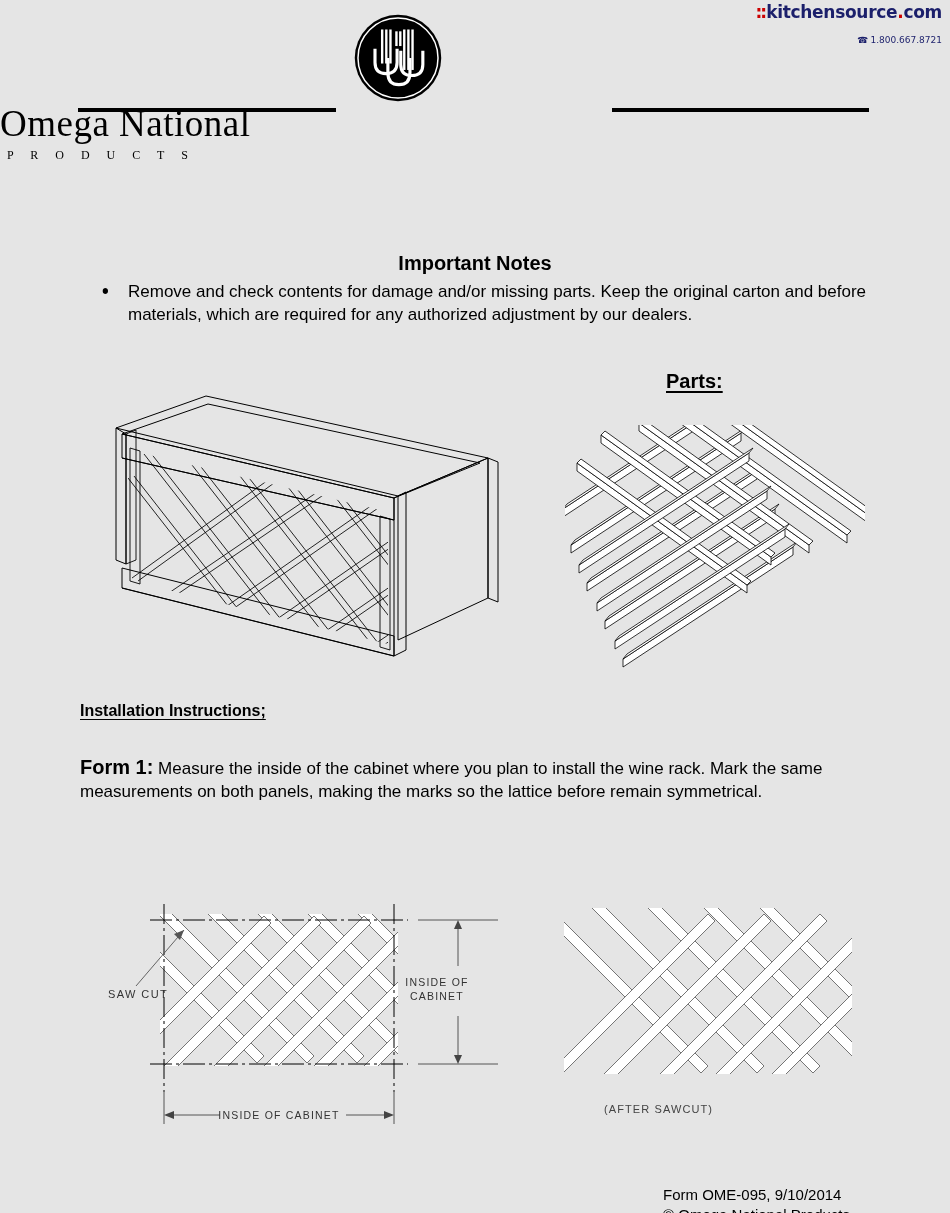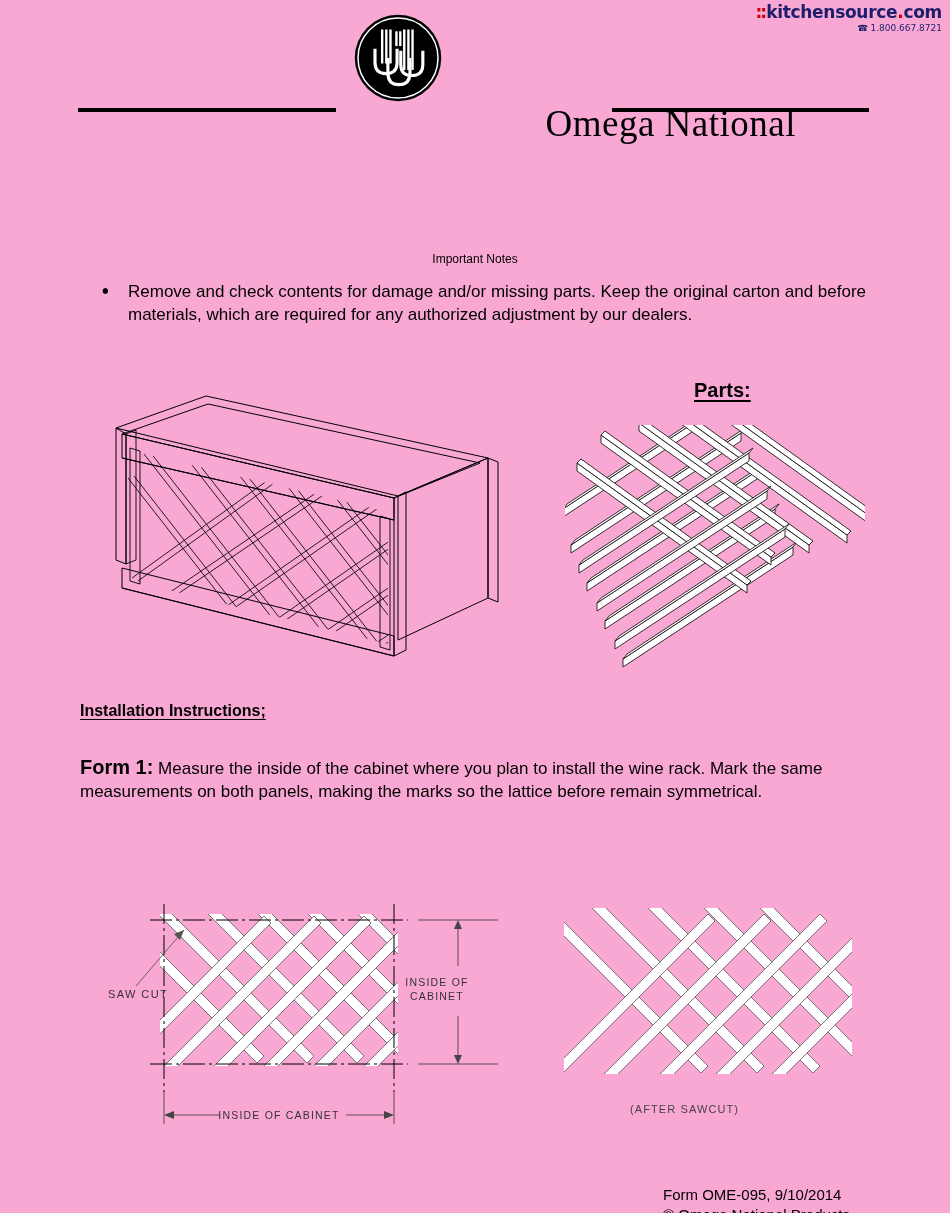--- a/index.html
+++ b/index.html
@@ -9,21 +9,21 @@
     background: #ffffff;
   }
   body {
     font-family: "Liberation Sans", sans-serif;
     color: #000000;
   }
   #page {
     position: relative;
     width: 950px;
     height: 1213px;
-    background: #f9a8d4;
+    background: #e5e5e5;
     overflow: hidden;
   }
 
   
   .ks-block {
     position: absolute;
     top: 4px;
     right: 8px;
     text-align: right;
     line-height: 1;
@@ -33,34 +33,34 @@
     font-size: 17px;
     font-weight: bold;
     letter-spacing: -0.3px;
     white-space: nowrap;
   }
   .ks-dots { color: #cc0000; letter-spacing: -2px; margin-right: 1px; }
   .ks-name { color: #1b1f6b; }
   .ks-dot  { color: #cc0000; }
   .ks-com  { color: #1b1f6b; }
   .ks-phone {
-    margin-top: 3px;
+    margin-top: 15px;
     font-family: "DejaVu Sans", sans-serif;
     font-size: 9px;
     color: #1b1f6b;
     white-space: nowrap;
   }
   .ks-phone .tel { font-size: 9px; margin-right: 2px; }
 
   
   .brand {
     position: absolute;
     left: 0; top: 12px;
     width: 796px;
-    text-align: right;
+    text-align: left;
   }
   .brand-mark { display: block; margin: 0 auto; }
   .brand-name {
     font-family: "Liberation Serif", serif;
     font-size: 37px;
     line-height: 1.05;
     margin-top: 1px;
     letter-spacing: 0.5px;
   }
   .brand-sub {
@@ -86,22 +86,22 @@
     font-size: 27px;
     font-weight: bold;
     text-decoration: underline;
     text-underline-offset: 3px;
   }
   .h-center {
     position: absolute;
     left: 0; top: 252px;
     width: 950px;
     text-align: center;
-    font-size: 12px;
-    font-weight: normal;
+    font-size: 20px;
+    font-weight: bold;
   }
   .notes {
     position: absolute;
     left: 100px; top: 280px;
     width: 760px;
     font-size: 17px;
     line-height: 1.33;
     margin: 0;
     padding: 0 0 0 28px;
     list-style: none;
@@ -127,43 +127,42 @@
     line-height: 1.33;
     width: 790px;
     left: 80px;
   }
   .para.p1 { top: 754px; }
   .para.p2 { top: 841px; }
   .step-lbl { font-size: 20px; font-weight: bold; }
 
   .h-parts {
     position: absolute;
-    left: 666px; top: 379px;
+    left: 666px; top: 370px;
     font-size: 20px;
     font-weight: bold;
     text-decoration: underline;
     text-underline-offset: 3px;
-    margin-left: 28px;
   }
 
   
   .fig { position: absolute; }
   .fig-cabinet { left: 88px;  top: 388px; }
   .fig-parts   { left: 565px; top: 425px; }
   .fig-saw     { left: 108px; top: 902px; }
   .fig-after   { left: 548px; top: 900px; }
 
   .cap {
     position: absolute;
     font-family: "Liberation Sans", sans-serif;
     font-size: 11px;
     letter-spacing: 1.1px;
     color: #444;
   }
-  .cap-after { left: 630px; top: 1103px; }
+  .cap-after { left: 604px; top: 1103px; }
 
   
   .footer {
     position: absolute;
     right: 100px;
     top: 1157px;
     text-align: left;
     font-size: 15px;
     line-height: 1.33;
     margin-top: 28px;
@@ -199,20 +198,21 @@
         <rect x="51.2" y="21" width="2.6" height="16"></rect>
       </g>
 
       <path d="M25 40 L25 55 Q25 67 37 67 Q49 67 49 55 L49 40" fill="none" stroke="#fff" stroke-width="3.4"></path>
 
       <path d="M39 50 L39 66 Q39 79 51 79 Q63 79 63 66 L63 50" fill="none" stroke="#fff" stroke-width="3.4"></path>
 
       <path d="M53 42 L53 57 Q53 69 65 69 Q77 69 77 57 L77 42" fill="none" stroke="#fff" stroke-width="3.4"></path>
     </svg>
     <div class="brand-name">Omega National</div>
+    <div class="brand-sub">P R O D U C T S</div>
   </div>
   <div class="rule left"></div>
   <div class="rule right"></div>
 
 
   <div class="h-center">Important Notes</div>
   <ul class="notes">
     <li>
       <span class="bullet">•</span>
     </li>

